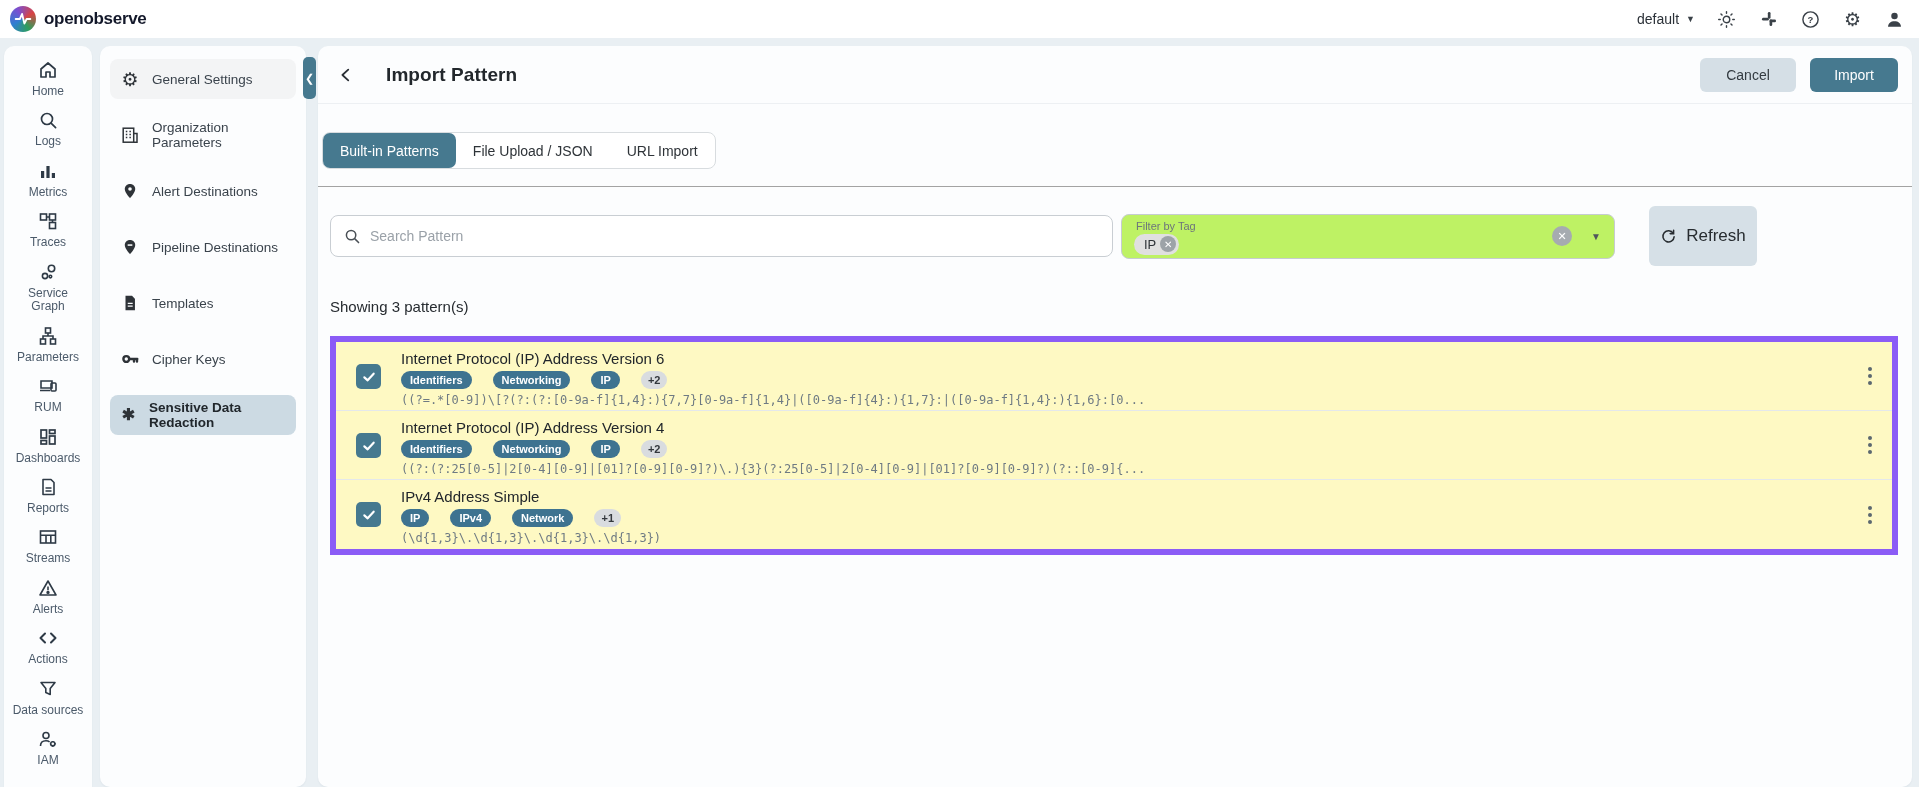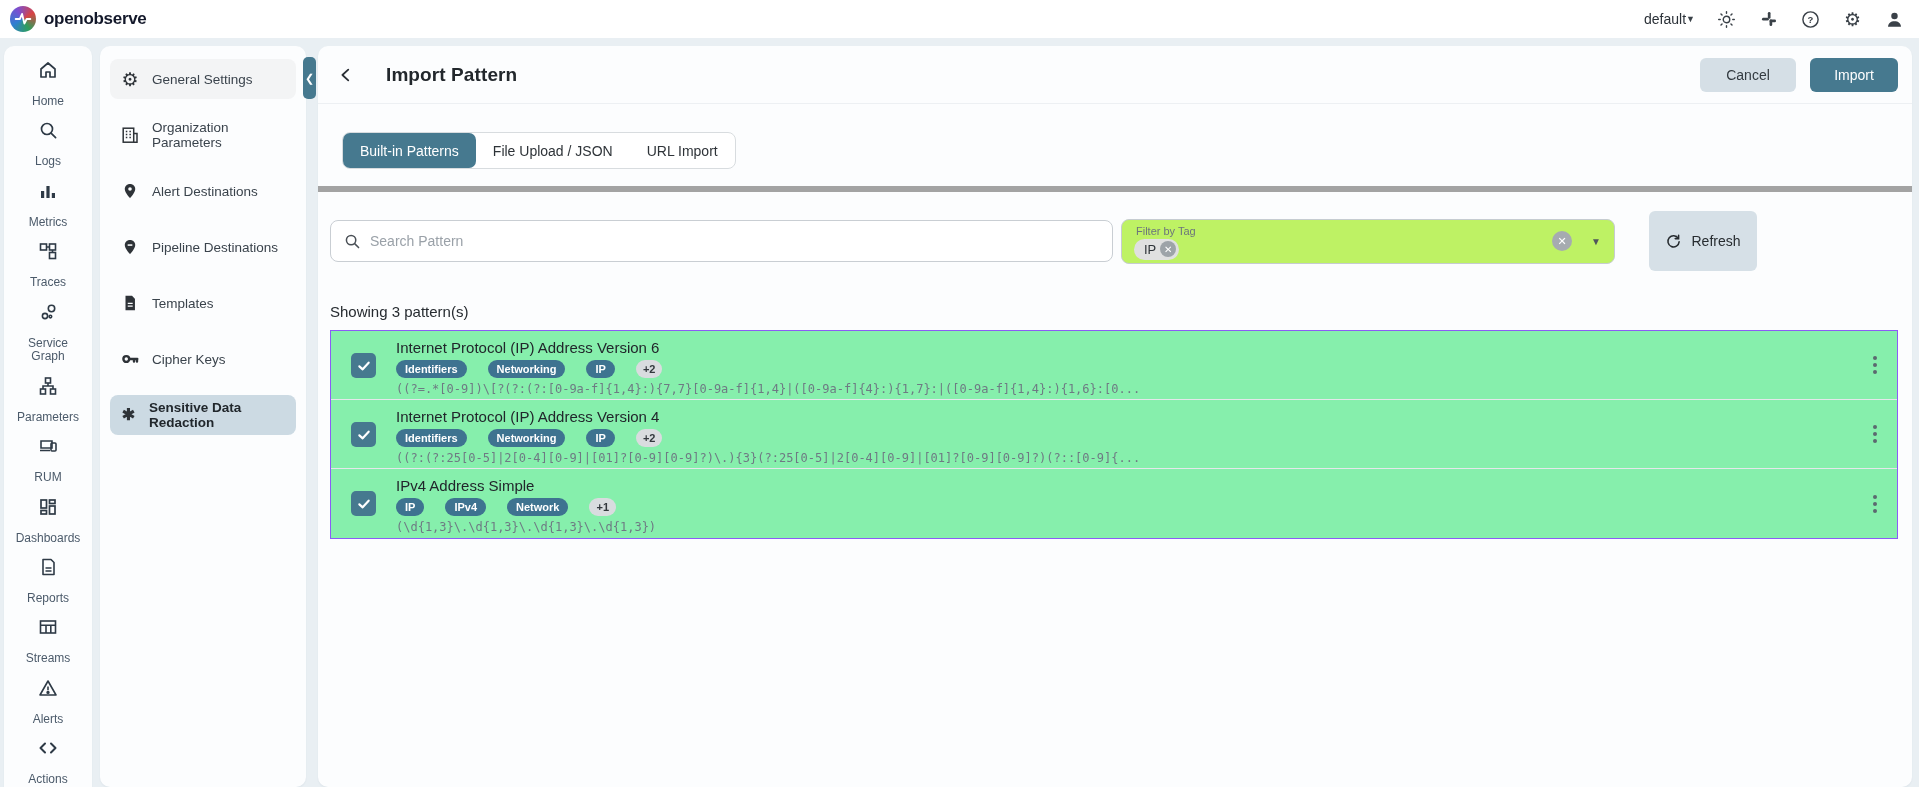--- a/index.html
+++ b/index.html
@@ -6,29 +6,29 @@
   html,body{width:1919px;height:787px;overflow:hidden}
   body{font-family:"Liberation Sans",sans-serif;background:#e9eff3;position:relative;color:#22272c}
   :root{--accent:#46798f;--pill:#3e7390;--ink:#22272c;--line:#e4e9ed}
 
   
   .topbar{height:38px;background:#fff;display:flex;align-items:center;justify-content:space-between;padding:0 14px 0 10px}
   .brand{display:flex;align-items:center;gap:8px;cursor:pointer}
   .logo{width:26px;height:26px;border-radius:50%;background:conic-gradient(from 150deg,#2e9e5b,#2f7fd1,#7a4fd1,#d84343,#2e9e5b);display:flex;align-items:center;justify-content:center}
   .brand-name{font-weight:700;font-size:17px;color:#13182a;letter-spacing:-.3px}
   .top-right{display:flex;align-items:center;gap:21px;color:#33393f}
-  .org{display:flex;align-items:center;font-size:14px;color:#2b3138;cursor:pointer}
+  .org{display:flex;align-items:center;gap:7px;font-size:14px;color:#2b3138;cursor:pointer}
   .caret{font-size:9px;color:#3a4148}
   .tb-icon{width:21px;height:21px;display:flex;align-items:center;justify-content:center;cursor:pointer;color:#3a4148}
   .gear-glyph{font-size:19px;line-height:1}
 
   
   .rail{position:absolute;left:4px;top:46px;bottom:0;width:88px;background:#fcfdfe;border-radius:10px 10px 0 0;
         box-shadow:0 1px 2px rgba(40,60,80,.06);display:flex;flex-direction:column;align-items:center;padding-top:13px;gap:11px;overflow:hidden}
-  .rail-item{display:flex;flex-direction:column;align-items:center;gap:14px;cursor:pointer;color:#2e3a46}
+  .rail-item{display:flex;flex-direction:column;align-items:center;gap:4px;cursor:pointer;color:#2e3a46}
   .rail-item .lbl{font-size:12px;color:#4b5a6a;text-align:center;line-height:1.12;max-width:72px}
 
   
   .subnav{position:absolute;left:100px;top:46px;bottom:0;width:206px;background:#fcfdfe;border-radius:10px;
           box-shadow:0 1px 2px rgba(40,60,80,.06);padding:13px 10px;display:flex;flex-direction:column;gap:16px}
   .subnav-item{height:40px;display:flex;align-items:center;gap:12px;padding:0 10px;border-radius:8px;font-size:13.5px;color:#3a434c;cursor:pointer}
   .subnav-item .nicon{width:20px;display:flex;justify-content:center;color:#2e3338}
   .subnav-item.hl{background:#f3f4f5}
   .subnav-item.active{background:#ccdae3;color:#21272c;font-weight:700}
   .ast{font-size:16px;font-weight:700;line-height:1}
@@ -40,40 +40,40 @@
   .main{position:absolute;left:318px;top:46px;right:7px;bottom:0;background:#fcfdfe;border-radius:10px;
         box-shadow:0 1px 2px rgba(40,60,80,.06);overflow:hidden}
   .main-header{height:58px;display:flex;align-items:center;padding:0 14px 0 16px;border-bottom:1px solid #edf0f3}
   .back{width:24px;height:24px;display:flex;align-items:center;justify-content:center;cursor:pointer;color:#2b3036}
   .page-title{font-size:19px;font-weight:600;color:#22272c;margin-left:28px;letter-spacing:.1px}
   .spacer{flex:1}
   .btn{height:34px;border:none;border-radius:6px;display:flex;align-items:center;justify-content:center;font-size:14px;cursor:pointer;font-family:inherit}
   .btn-cancel{width:96px;background:#d5dfe6;color:#333b41}
   .btn-import{width:88px;background:var(--accent);color:#fff;margin-left:14px}
 
-  .tabs-section{padding:28px 16px 17px 24px;border-bottom:6px solid #a3a3a3}
+  .tabs-section{padding:28px 16px 17px 4px;border-bottom:1px solid #a3a3a3}
   .tabgroup{display:inline-flex;align-items:center;border:1px solid #d8dcdf;border-radius:8px;background:#fff;height:37px;padding:0}
   .tab{display:flex;align-items:center;height:100%;padding:0 17px;font-size:14px;color:#2e3338;cursor:pointer;border-radius:7px;white-space:nowrap}
   .tab.active{background:var(--accent);color:#fff;font-weight:500}
 
   .filter-row{display:flex;align-items:center;padding:19px 0 0 12px}
   .search-box{width:783px;height:42px;border:1px solid #c9ced3;border-radius:8px;background:#fff;display:flex;align-items:center;padding:0 12px;gap:9px}
   .search-box input{border:none;outline:none;flex:1;font-size:14px;color:#333;background:transparent;font-family:inherit}
   .search-box input::placeholder{color:#9aa1a8}
   .filterbox{width:494px;height:45px;border:1px solid #c6ccd1;border-radius:8px;margin-left:8px;position:relative;background:#bef264;cursor:pointer}
   .flabel{position:absolute;left:14px;top:5px;font-size:11px;color:#6c757c}
   .chip{position:absolute;left:12px;bottom:3px;height:21px;background:#e0e0e0;border-radius:11px;display:flex;align-items:center;padding:0 3px 0 10px;gap:4px;font-size:13px;color:#2e3338}
   .chip-x{width:16px;height:16px;border-radius:50%;background:#9da3a8;color:#fff;font-size:10px;display:flex;align-items:center;justify-content:center;cursor:pointer}
   .clear-x{position:absolute;right:42px;top:50%;transform:translateY(-50%);width:20px;height:20px;border-radius:50%;background:#a6abb0;color:#fff;font-size:11px;display:flex;align-items:center;justify-content:center;cursor:pointer}
   .fb-caret{position:absolute;right:13px;top:50%;transform:translateY(-50%);font-size:10px;color:#50565c}
-  .btn-refresh{width:108px;height:60px;margin-left:34px;background:#d6e0e7;border-radius:6px;display:flex;align-items:center;justify-content:center;gap:9px;font-size:14px;color:#272c30;border:none;cursor:pointer;font-family:inherit}
+  .btn-refresh{width:108px;height:60px;margin-left:34px;background:#d6e0e7;border-radius:6px;display:flex;align-items:center;justify-content:center;gap:9px;font-size:17px;color:#272c30;border:none;cursor:pointer;font-family:inherit}
 
   .count{margin:32px 0 0 12px;font-size:15px;color:#262b30}
 
-  .plist{margin:10px 14px 0 12px;border:1px solid #8b5cf6;background:#86efac}
+  .plist{margin:21px 14px 0 12px;border:6px solid #8b5cf6;background:#fef9c3}
   .prow{position:relative;height:69px;border-bottom:1px solid #e4e8eb;padding-left:65px}
   .prow:last-child{border-bottom:none}
   .pcheck{position:absolute;left:20px;top:22px;width:25px;height:25px;background:var(--accent);border-radius:5px;display:flex;align-items:center;justify-content:center;cursor:pointer}
   .ptitle{padding-top:8px;font-size:15px;line-height:17px;color:#21262b}
   .ptags{display:flex;gap:21px;margin-top:4px;align-items:center}
   .pill{background:var(--pill);color:#fff;font-size:11px;font-weight:700;padding:3px 9px;border-radius:10px;line-height:1.1}
   .pill.extra{background:#d9dcdf;color:#33383d;padding:3px 7px}
   .pregex{margin-top:5px;font-family:"DejaVu Sans Mono",monospace;font-size:12px;line-height:13px;color:#6e7a83;white-space:nowrap;overflow:hidden}
   .kebab{position:absolute;right:16px;top:50%;transform:translateY(-50%);display:flex;flex-direction:column;gap:3px;cursor:pointer;padding:4px}
   .kebab i{width:4px;height:4px;border-radius:50%;background:#5c6870}

